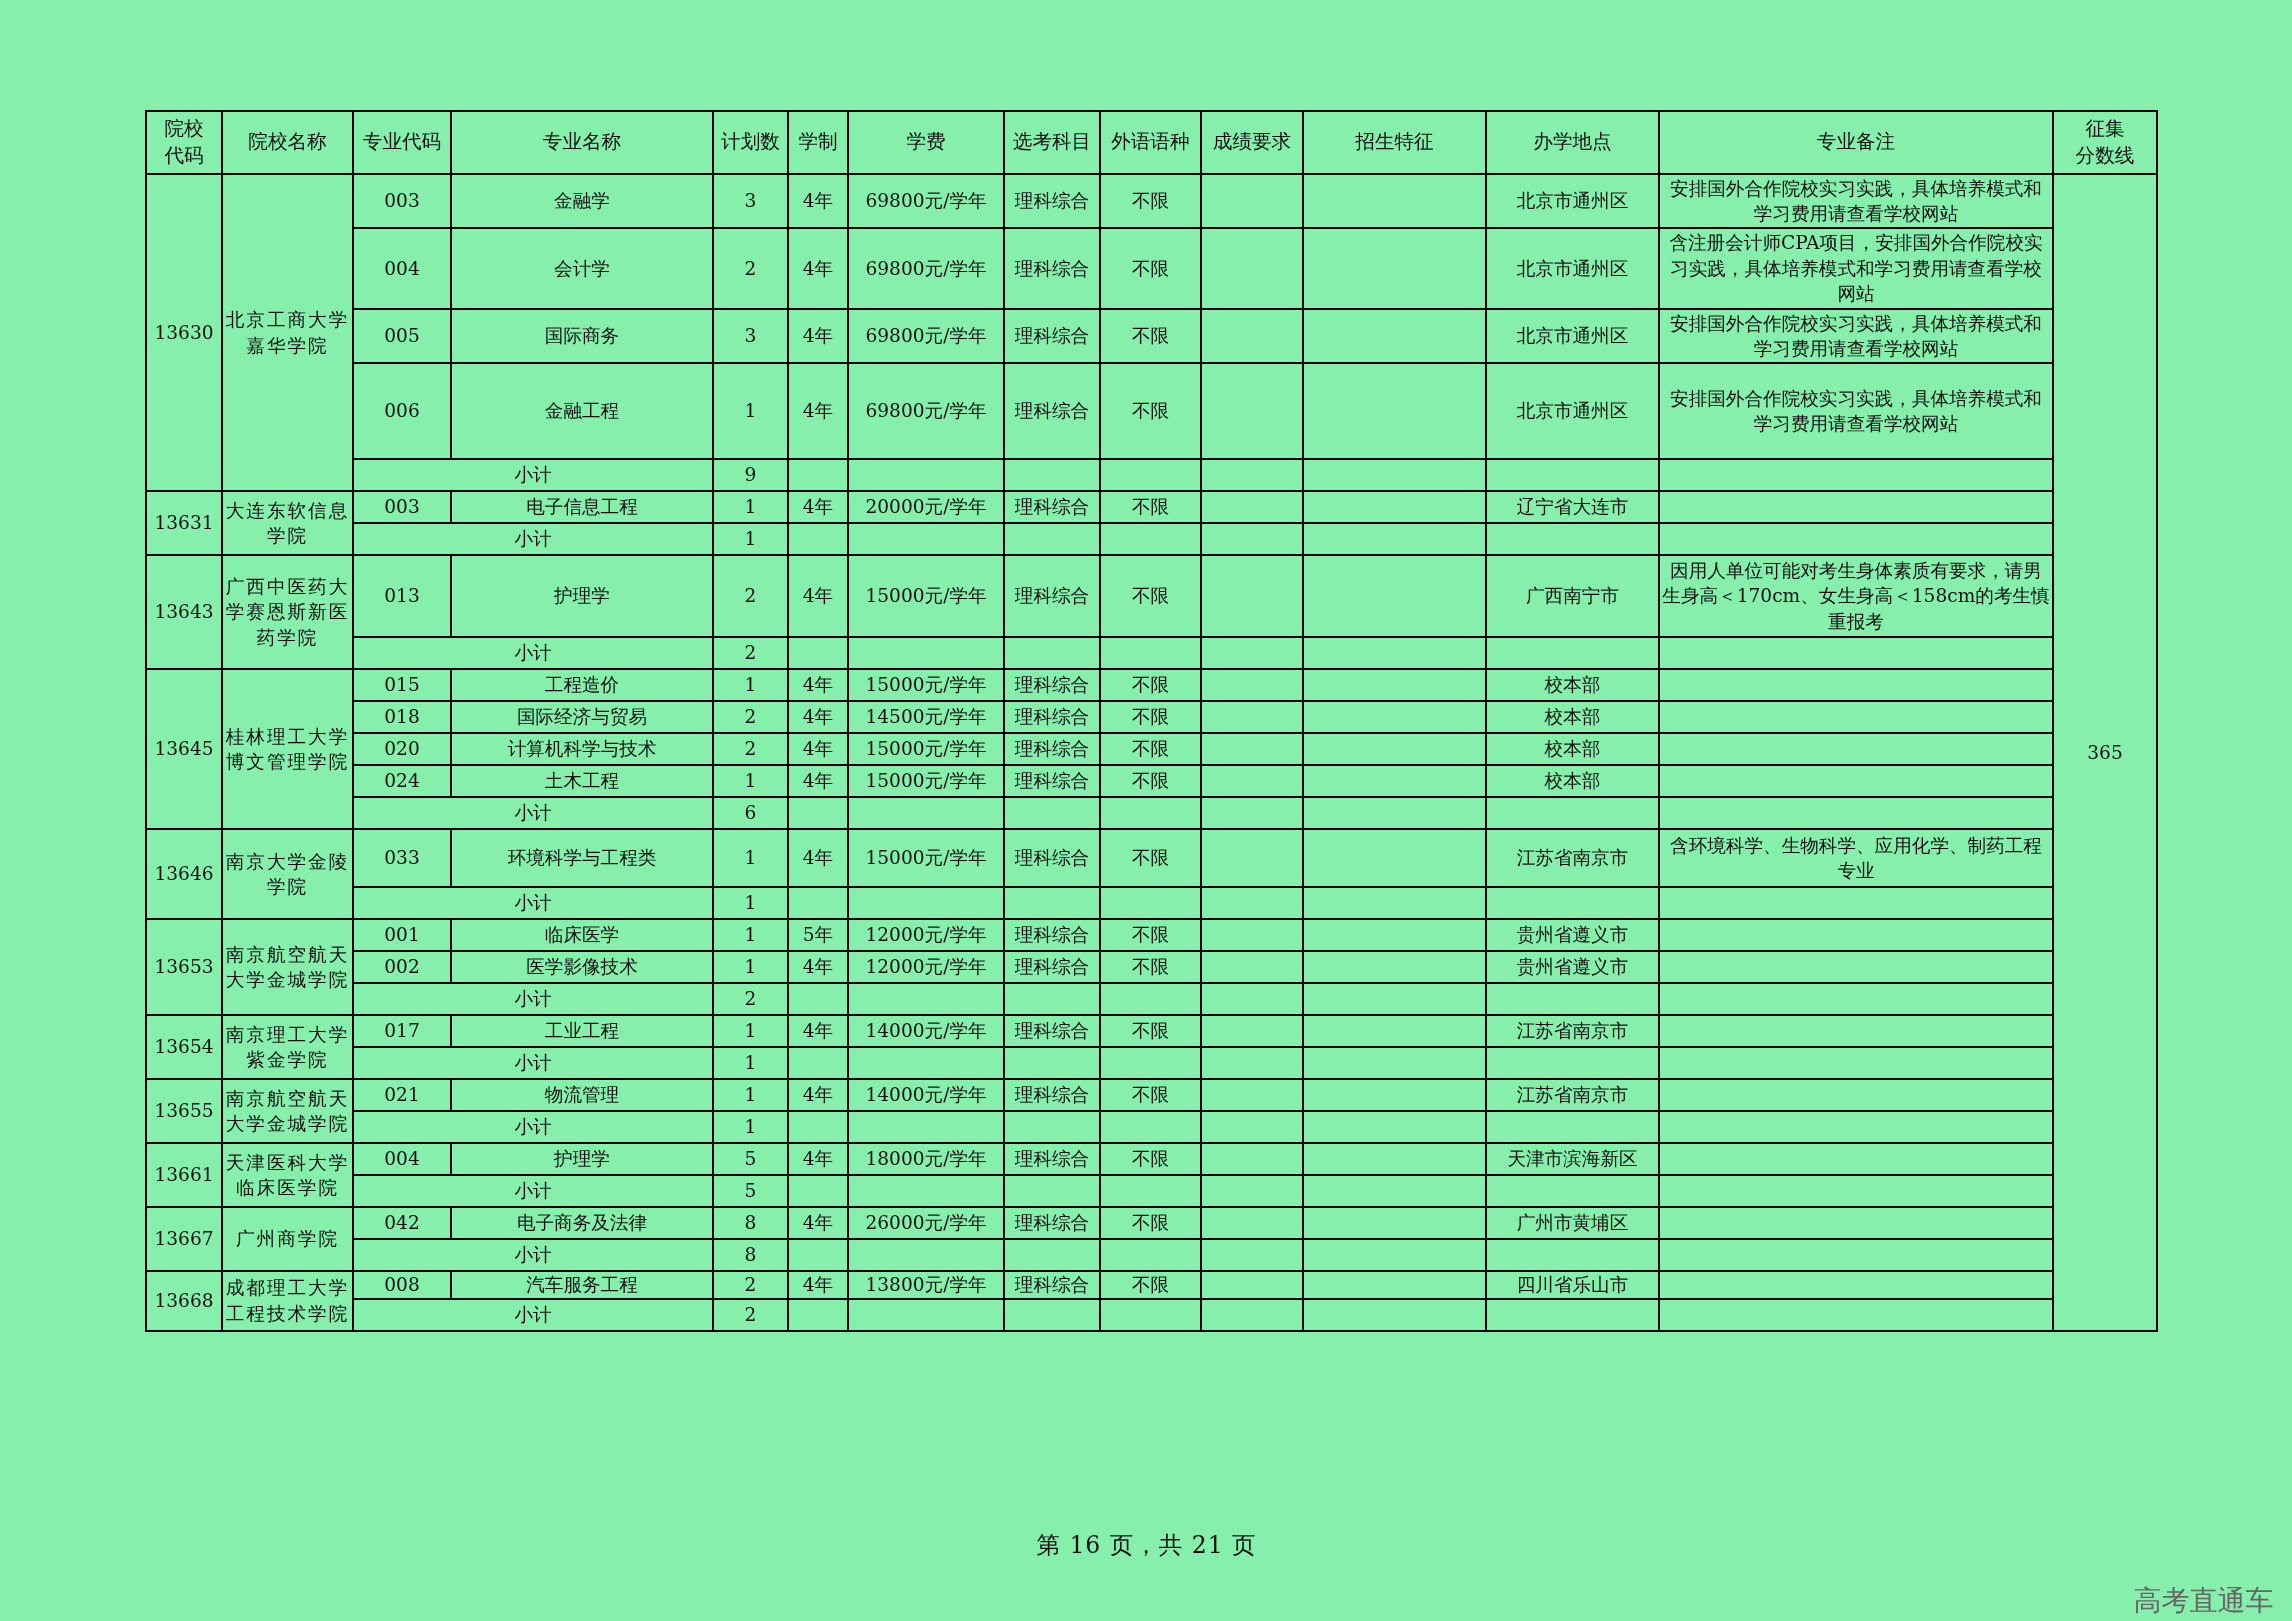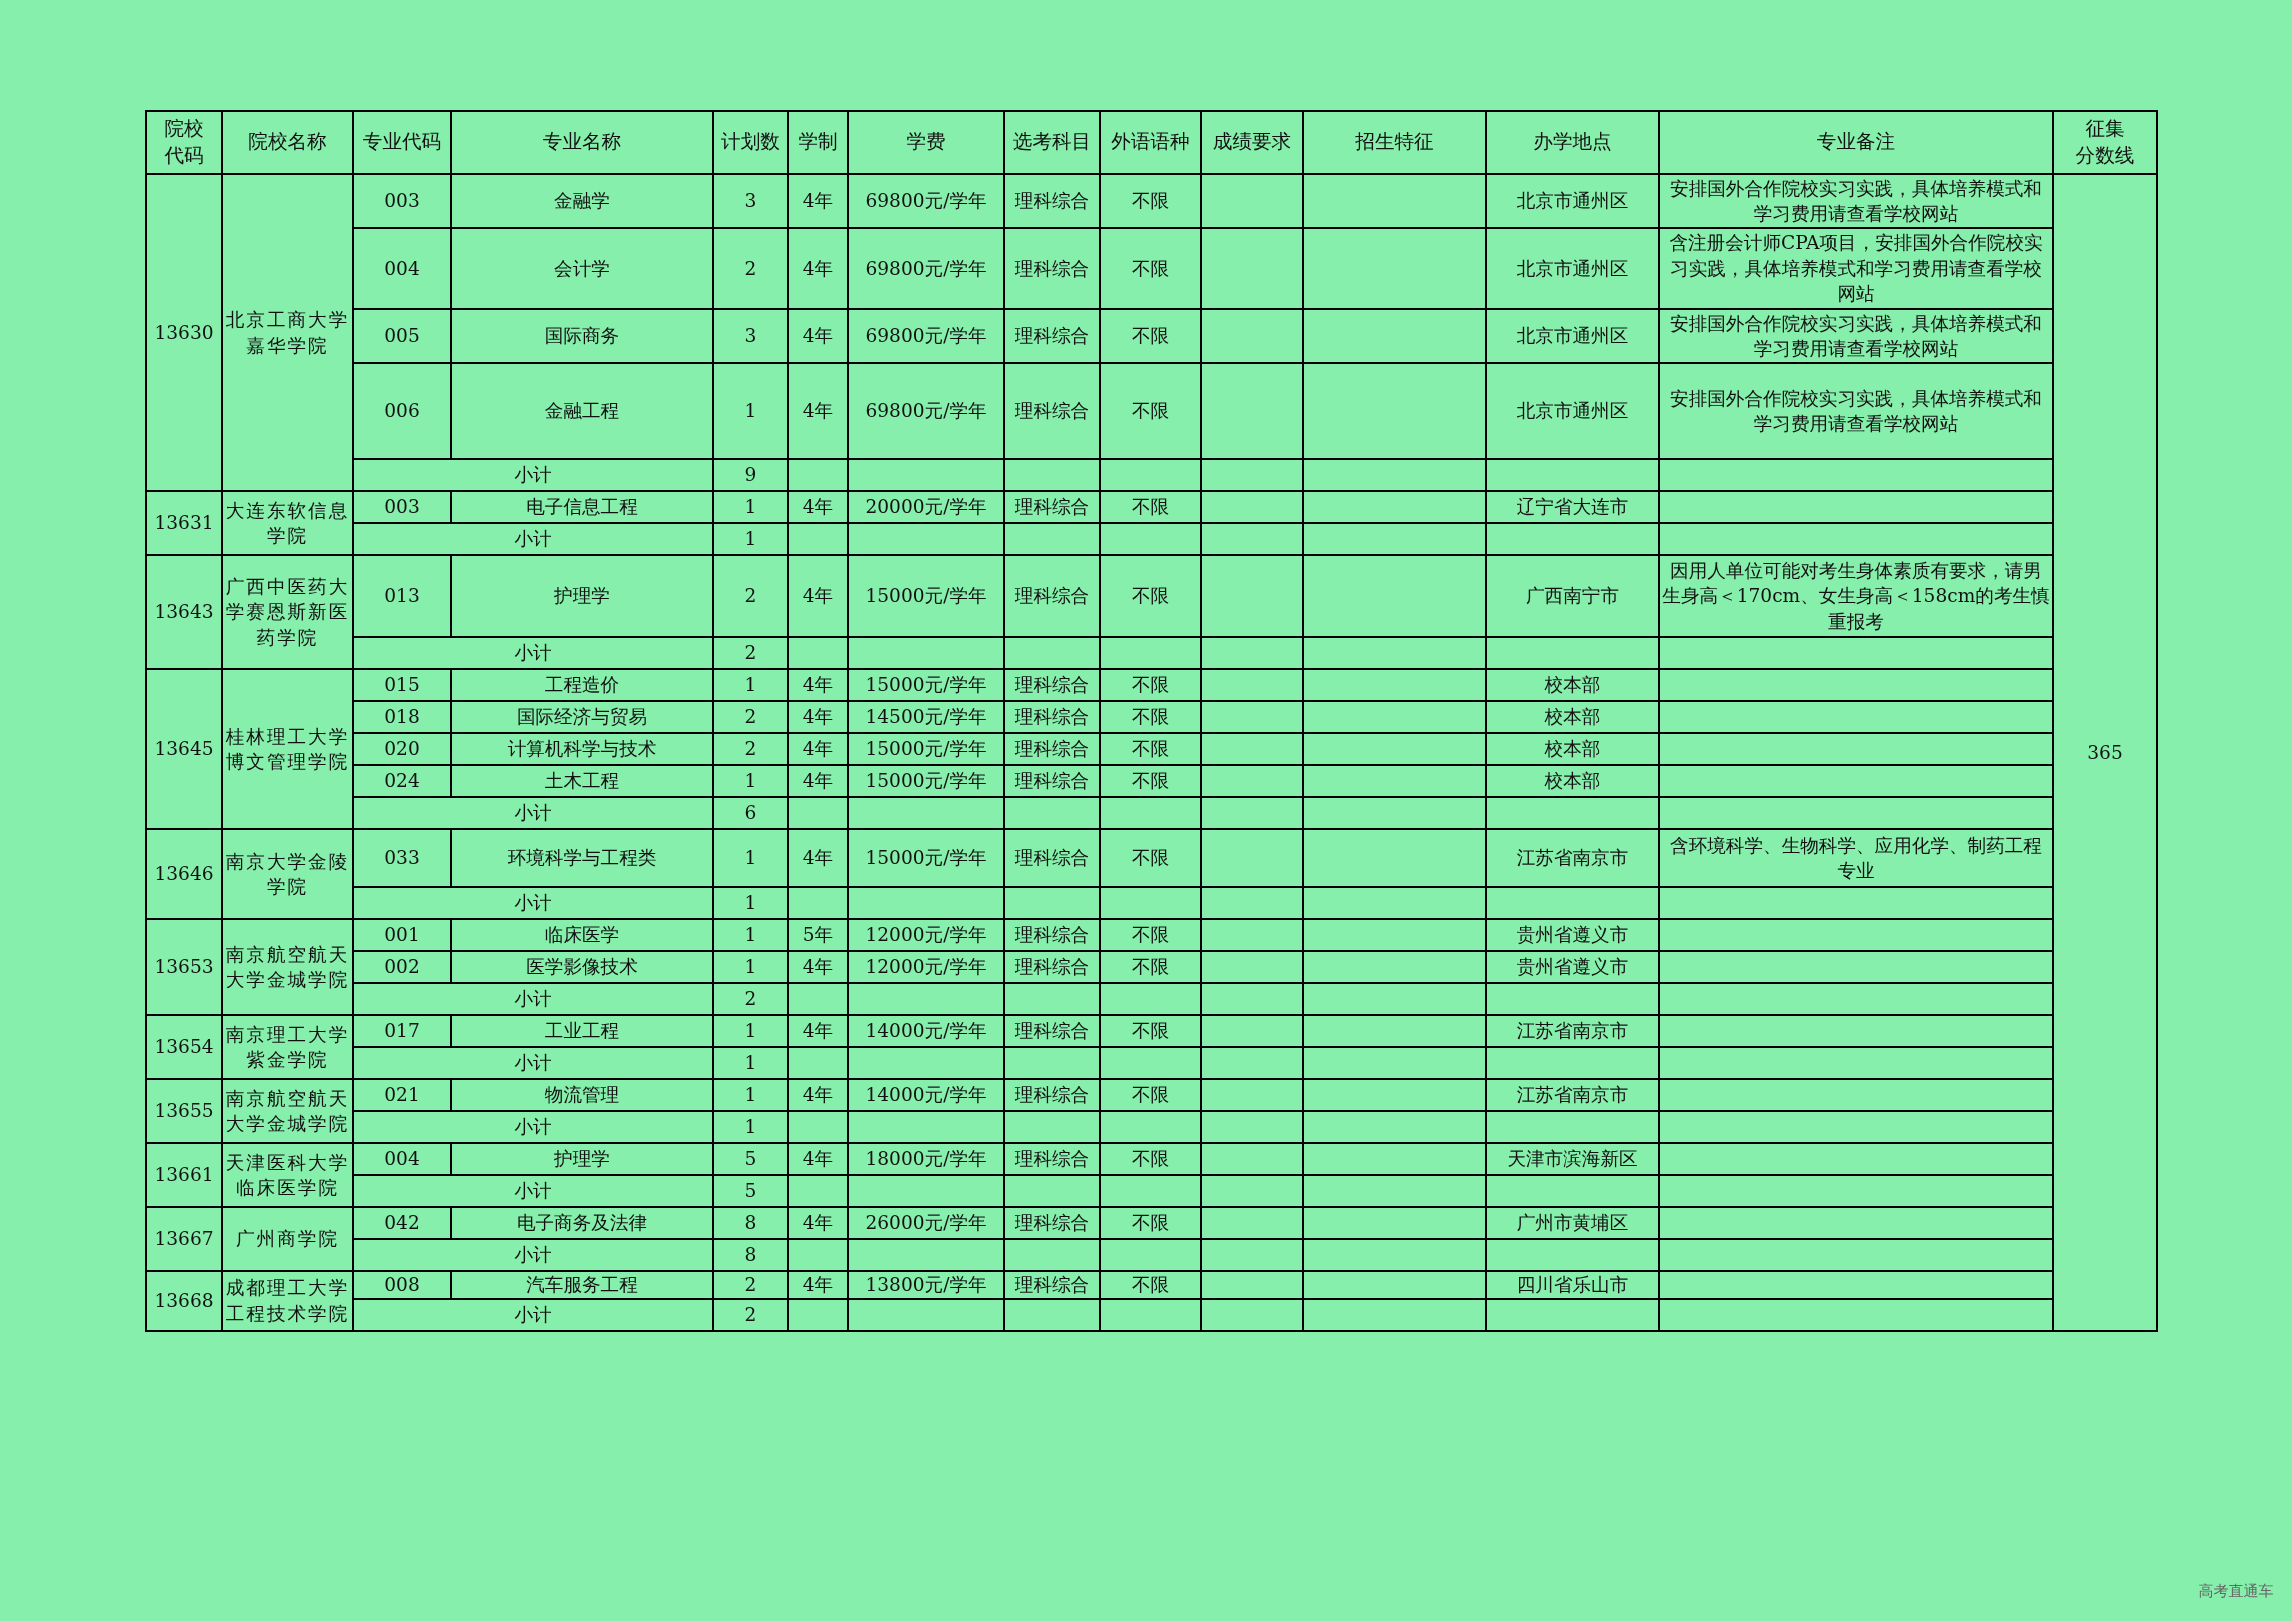--- a/index.html
+++ b/index.html
@@ -10,21 +10,21 @@
                  table-layout: fixed; border: 2.9px solid #000; }
   table.enroll td, table.enroll th { border: 2.9px solid #000; padding: 0 2px; text-align: center;
                  vertical-align: middle; font-size: 18.6px; line-height: 25.5px; overflow: hidden; font-weight: normal; }
   table.enroll th { font-family: "DejaVu Sans", "Liberation Sans", sans-serif; font-size: 19.6px; line-height: 26.5px; height: 61px; }
   td.subtotal-label { font-family: Liberation Sans, sans-serif; font-weight: bold; font-size: 18.6px; }
   td.note { font-size: 17.6px; line-height: 23.5px; padding: 0 5.9px; }
   td.school-name { font-size: 18.6px; line-height: 27.4px; letter-spacing: 2px; padding: 0 5.9px; }
   td.score { font-size: 21.6px; }
   .footer { position: absolute; left: 0; width: 2293px; top: 1529px; text-align: center; font-size: 23.5px; letter-spacing: 1px; }
   .watermark { position: absolute; right: 19.6px; top: 1582px; font-family: "DejaVu Sans", sans-serif;
-               font-size: 15px; color: #666; }
+               font-size: 28px; color: #666; }
 </style>
 </head>
 <body>
 
 <div class="page">
   <table class="enroll">
     <colgroup>
       <col style="width:76px">
         <col style="width:131px">
         <col style="width:98px">
@@ -446,15 +446,16 @@
           <td></td>
           <td></td>
           <td></td>
           <td></td>
           <td></td>
           <td></td>
         </tr>
       </tbody>
   </table>
 
+  <div class="footer">第 16 页，共 21 页</div>
   <div class="watermark">高考直通车</div>
 </div>
 
 
 </body></html>

